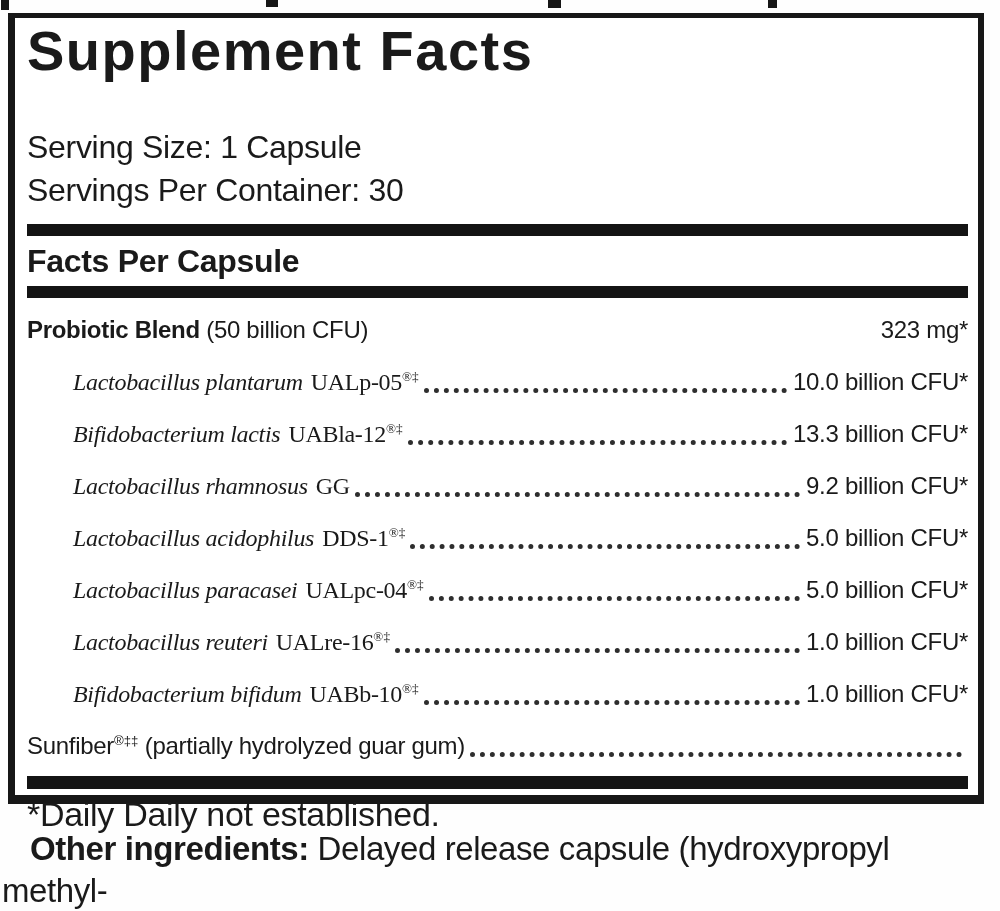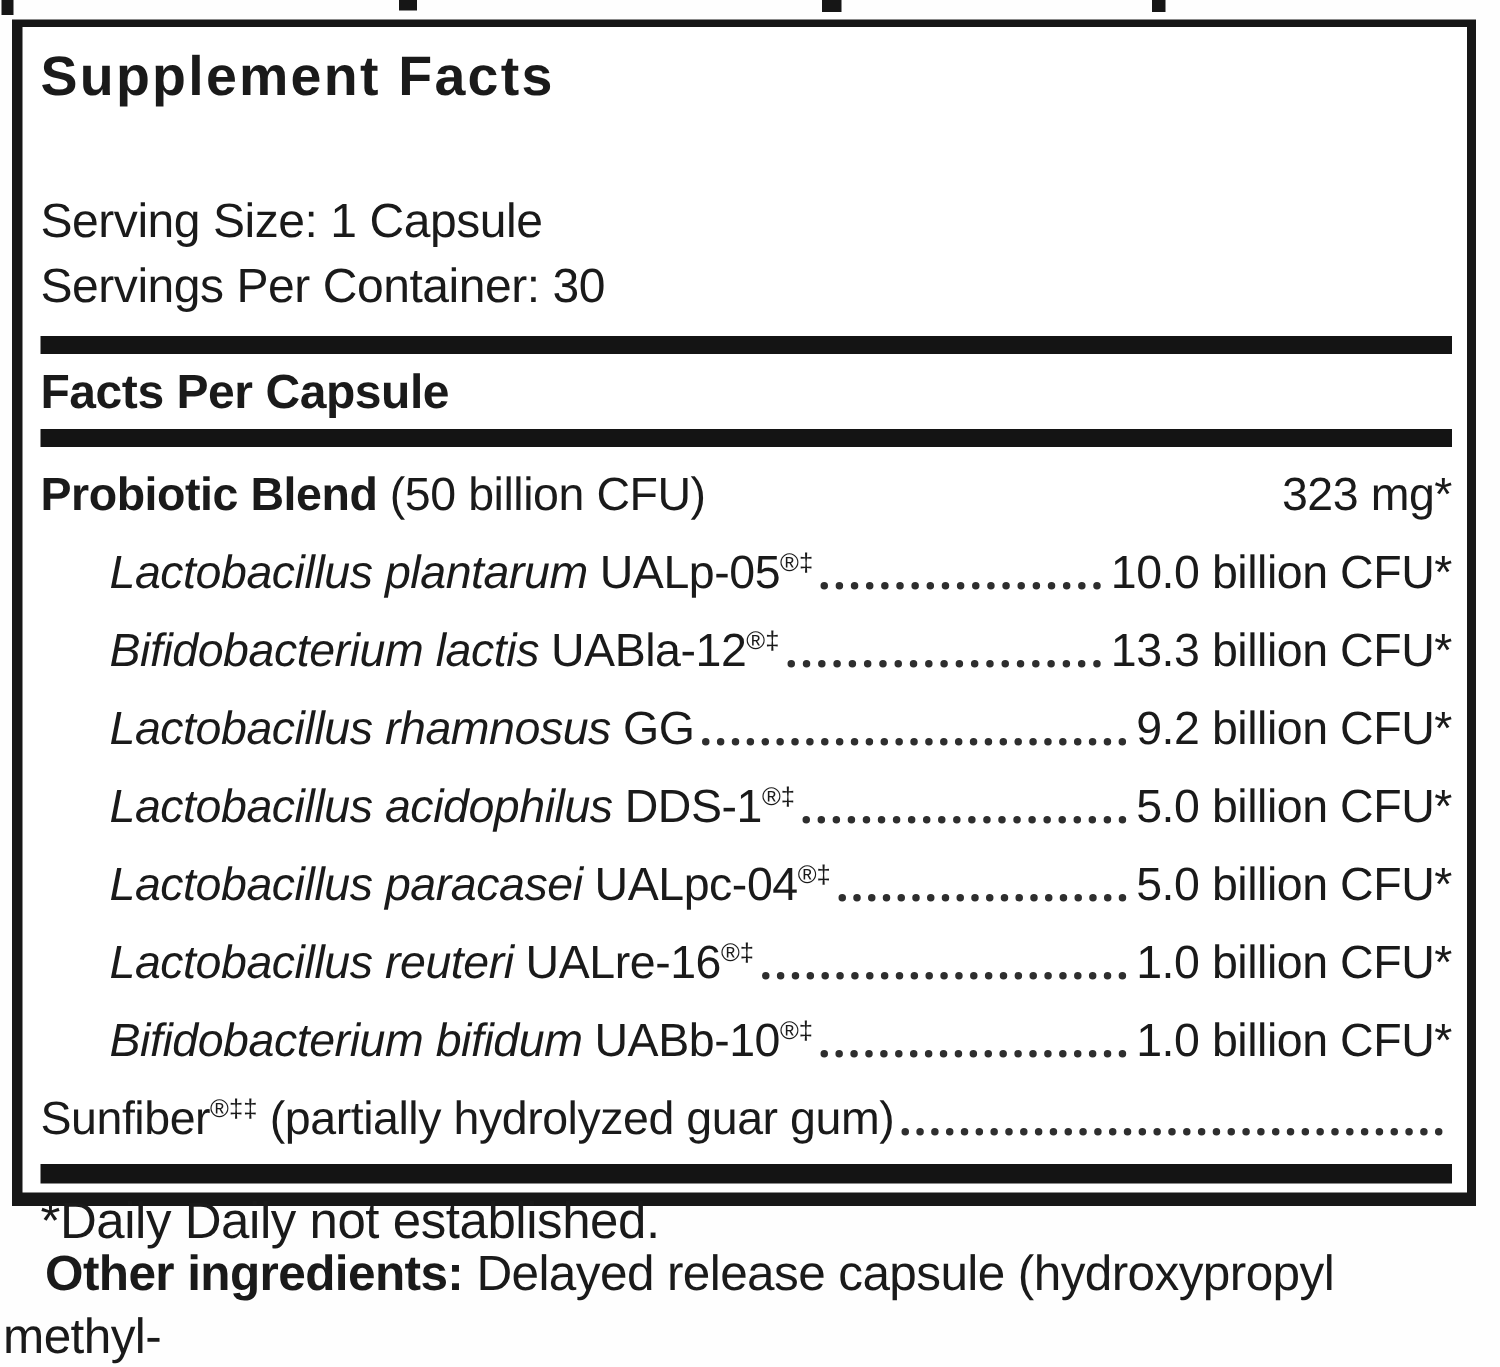--- a/index.html
+++ b/index.html
@@ -24,21 +24,21 @@
     left: 8px; top: 13px;
     width: 976px; height: 791px;
     box-sizing: border-box;
     border: solid #171717;
     border-width: 5px 6px 9px 7px;
     background: #ffffff;
     padding: 4px 10px 0 12px;
   }
 
   .title {
-    font-size: 37px;
+    font-size: 56px;
     font-weight: 900;
     letter-spacing: 1.5px;
     line-height: 58px;
     white-space: nowrap;
   }
   .serving-line   { font-size: 32px; line-height: 42px; margin-top: 46px; }
   .servings-line  { font-size: 32px; line-height: 44px; }
 
   .bar  { background: #141414; height: 12px; }
   .bar.b1 { margin-top: 12px; }
@@ -47,25 +47,25 @@
 
   .amount-header {
     font-size: 32px; font-weight: bold; line-height: 50px;
   }
 
   .rows { margin-top: 6px; }
   .row {
     display: flex;
     align-items: center;
     height: 52px;
-    font-size: 31px;
+    font-size: 24px;
     white-space: nowrap;
   }
   .row .name  { white-space: nowrap; }
-  .row.sub .name { padding-left: 46px; }
+  .row.sub .name { padding-left: 46px; font-family: Liberation Serif, serif; }
   .row .species { font-style: italic; margin-right: 8px; }
   .row sup { font-size: 0.55em; letter-spacing: 0; }
   .row .leader {
     flex: 1;
     min-width: 24px;
     align-self: flex-end;
     margin: 0 6px 15px 5px;
     border-bottom: 5px dotted #2e2e2e;
     height: 0;
   }

